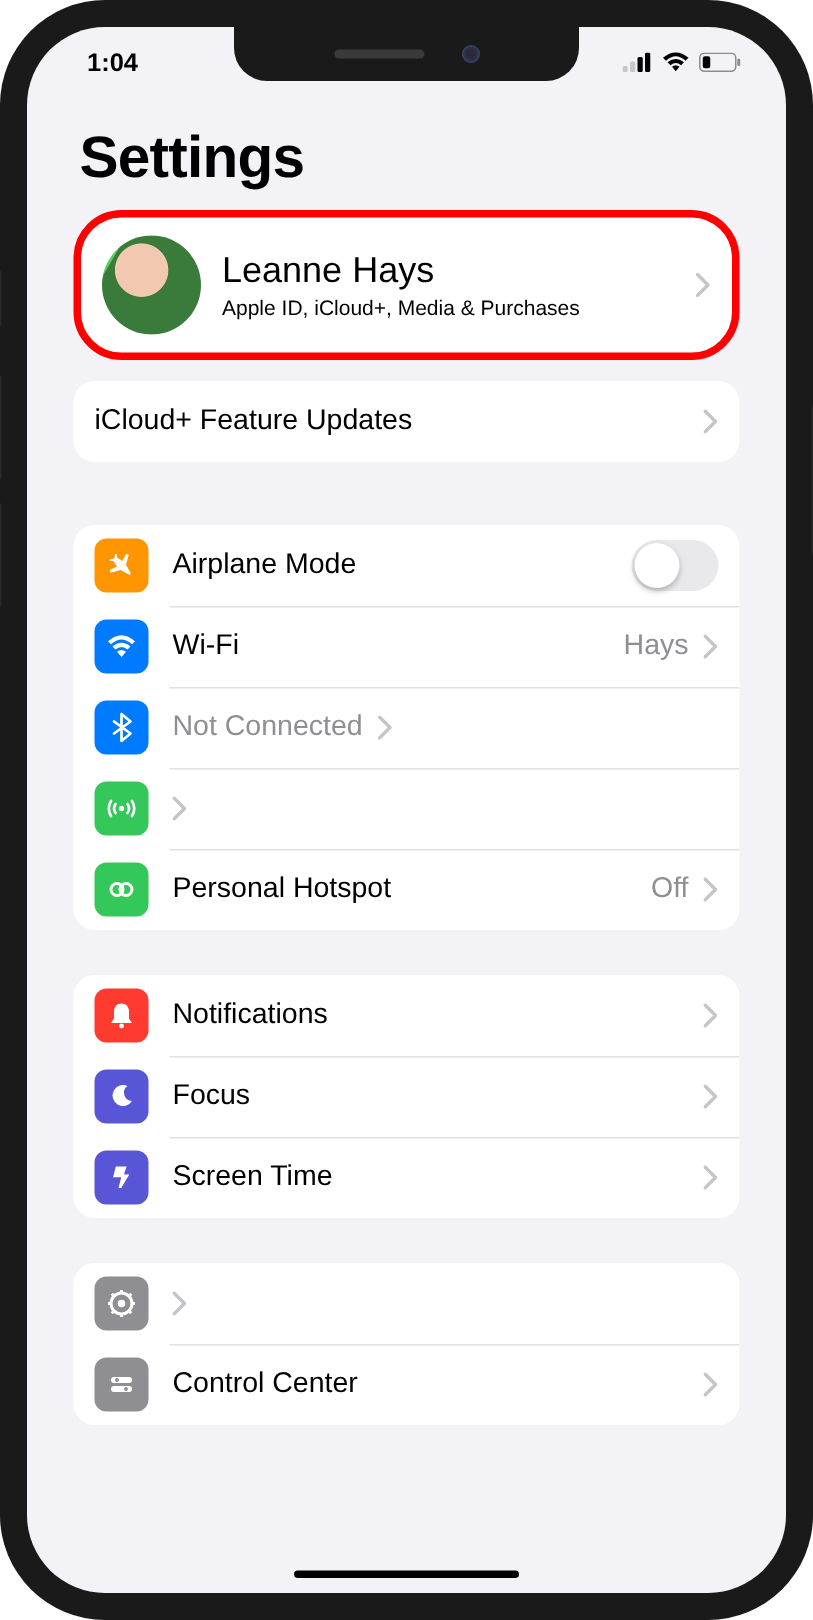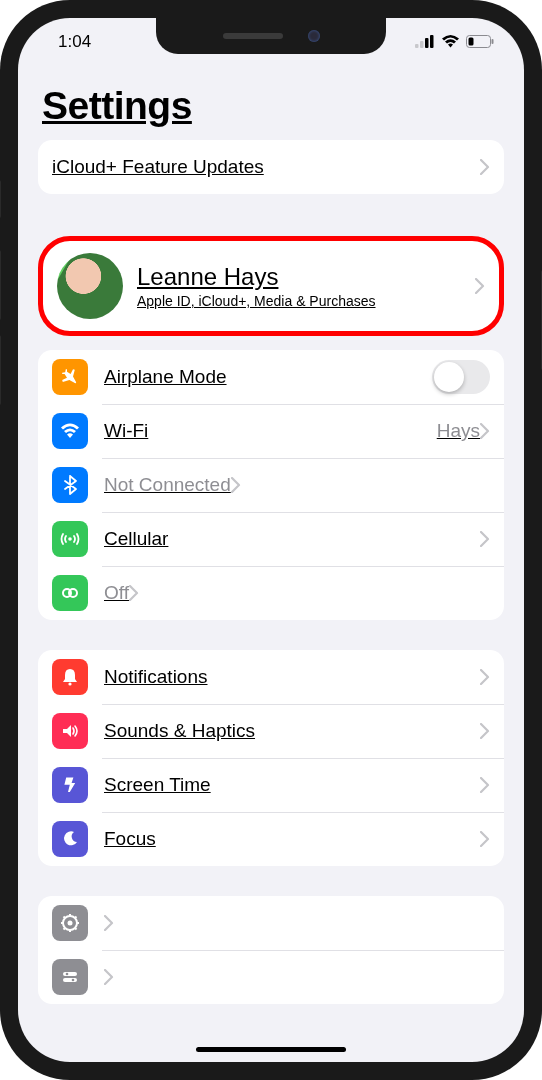--- a/index.html
+++ b/index.html
@@ -52,31 +52,30 @@
     position: absolute;
     background: #2a2a2a;
     border-radius: 3px;
   }
   .status-bar {
     height: 48px;
     display: flex;
     align-items: flex-start;
     padding: 14px 30px 0 40px;
     justify-content: space-between;
-    font-weight: 400;
+    font-weight: 700;
     font-size: 17px;
     color: #000;
     text-align: right;
   }
   .status-right { display:flex; align-items:center; gap:6px; margin-top:2px; }
   .content {
-    padding: 0 20px;
+    padding: 0 31px;
     height: calc(100% - 48px);
     overflow: hidden;
-    text-decoration: underline;
   }
   .page-title {
     font-size: 39px;
     font-weight: 800;
     letter-spacing: -0.5px;
     margin: 18px 0 12px 4px;
     color:#000;
   }
   .group {
     background:#fff;
@@ -109,20 +108,21 @@
     color:#fff;
   }
   .row .label {
     flex:1;
     font-size:19px;
     color:#000;
   }
   .row .value {
     font-size:19px;
     color:#8e8e93;
+    margin-right:10px;
   }
   .chevron {
     color:#c5c5c9;
     flex-shrink:0;
   }
   .profile-row {
     min-height: 92px;
     padding: 12px 14px;
     border: 5px solid #ff0000;
     border-radius: 32px;
@@ -190,46 +190,46 @@
               <rect x="2.5" y="2.5" width="5" height="8" rx="1.5" fill="#000"></rect>
               <rect x="25.5" y="4" width="2" height="5" rx="1" fill="#8b8b90"></rect>
             </svg>
         </span>
       </div>
     </div>
 
     <div class="content">
       <h1 class="page-title">Settings</h1>
 
-      <div class="group" style="margin-bottom:42px;">
-        <div class="row no-icon">
-          <span class="label">iCloud+ Feature Updates</span>
-          <span class="chevron">
-            <svg width="10" height="16" viewBox="0 0 10 16">
-                <path d="M1 1 L8 8 L1 15" stroke="#c5c5c9" stroke-width="2.2" fill="none" stroke-linecap="round" stroke-linejoin="round"></path>
-              </svg>
-          </span>
-        </div>
-      </div>
-
       <div class="group" style="margin-bottom:14px; overflow:visible; background:transparent;">
         <div class="row profile-row" style="background:#fff;">
           <div class="avatar"></div>
           <div style="flex:1">
             <div class="profile-name">Leanne Hays</div>
             <div class="profile-sub">Apple ID, iCloud+, Media &amp; Purchases</div>
           </div>
           <span class="chevron">
             <svg width="10" height="16" viewBox="0 0 10 16">
                 <path d="M1 1 L8 8 L1 15" stroke="#c5c5c9" stroke-width="2.2" fill="none" stroke-linecap="round" stroke-linejoin="round"></path>
               </svg>
           </span>
         </div>
       </div>
 
+      <div class="group" style="margin-bottom:42px;">
+        <div class="row no-icon">
+          <span class="label">iCloud+ Feature Updates</span>
+          <span class="chevron">
+            <svg width="10" height="16" viewBox="0 0 10 16">
+                <path d="M1 1 L8 8 L1 15" stroke="#c5c5c9" stroke-width="2.2" fill="none" stroke-linecap="round" stroke-linejoin="round"></path>
+              </svg>
+          </span>
+        </div>
+      </div>
+
       <div class="group">
         <div class="row">
           <div class="icon" style="background:#ff9500;">
             <svg width="22" height="22" viewBox="0 0 22 22">
                 <path d="M20 11 L13 9 L9 2 L7 3 L9 9 L4 10 L2 8 L1 9 L3 12 L1 15 L2 16 L4 14 L9 15 L7 21 L9 22 L13 15 L20 13 Q22 12 20 11 Z" fill="#fff" transform="rotate(45 11 11) scale(0.85) translate(2 1)"></path>
               </svg>
           </div>
           <span class="label">Airplane Mode</span>
           <div class="toggle">
               <div class="knob"></div>
@@ -265,35 +265,35 @@
             </span>
         </div>
 
         <div class="row">
           <div class="icon" style="background:#34c759;">
             <svg width="22" height="22" viewBox="0 0 22 22">
                 <path d="M4 6 Q1 11 4 16 M7 8 Q5 11 7 14 M15 8 Q17 11 15 14 M18 6 Q21 11 18 16" stroke="#fff" stroke-width="1.8" fill="none" stroke-linecap="round"></path>
                 <circle cx="11" cy="11" r="1.8" fill="#fff"></circle>
               </svg>
           </div>
-          <span class="label">Cellular</span>
           <span class="chevron">
               <svg width="10" height="16" viewBox="0 0 10 16">
                 <path d="M1 1 L8 8 L1 15" stroke="#c5c5c9" stroke-width="2.2" fill="none" stroke-linecap="round" stroke-linejoin="round"></path>
               </svg>
             </span>
         </div>
 
         <div class="row">
           <div class="icon" style="background:#34c759;">
             <svg width="22" height="22" viewBox="0 0 22 22">
                 <circle cx="8" cy="11" r="4" stroke="#fff" stroke-width="2" fill="none"></circle>
                 <circle cx="14" cy="11" r="4" stroke="#fff" stroke-width="2" fill="none"></circle>
               </svg>
           </div>
+          <span class="label">Personal Hotspot</span>
           <span class="value">Off</span>
           <span class="chevron">
               <svg width="10" height="16" viewBox="0 0 10 16">
                 <path d="M1 1 L8 8 L1 15" stroke="#c5c5c9" stroke-width="2.2" fill="none" stroke-linecap="round" stroke-linejoin="round"></path>
               </svg>
             </span>
         </div>
       </div>
 
       <div class="group">
@@ -305,62 +305,48 @@
               </svg>
           </div>
           <span class="label">Notifications</span>
           <span class="chevron">
               <svg width="10" height="16" viewBox="0 0 10 16">
                 <path d="M1 1 L8 8 L1 15" stroke="#c5c5c9" stroke-width="2.2" fill="none" stroke-linecap="round" stroke-linejoin="round"></path>
               </svg>
             </span>
         </div>
 
-        <div class="row">
-          <div class="icon" style="background:#ff2d55;">
-            <svg width="22" height="22" viewBox="0 0 22 22">
-                <path d="M4 9 L4 13 L8 13 L12 17 L12 5 L8 9 Z" fill="#fff"></path>
-                <path d="M14 8 Q16 11 14 14 M16 6 Q20 11 16 16" stroke="#fff" stroke-width="1.6" fill="none" stroke-linecap="round"></path>
-              </svg>
-          </div>
-          <span class="label">Sounds &amp; Haptics</span>
+
+        <div class="row">
+          <div class="icon" style="background:#5856d6;">
+            <svg width="22" height="22" viewBox="0 0 22 22">
+                <path d="M15 4 A7 7 0 1 0 18 14 A5.5 5.5 0 0 1 15 4 Z" fill="#fff"></path>
+              </svg>
+          </div>
+          <span class="label">Focus</span>
           <span class="chevron">
               <svg width="10" height="16" viewBox="0 0 10 16">
                 <path d="M1 1 L8 8 L1 15" stroke="#c5c5c9" stroke-width="2.2" fill="none" stroke-linecap="round" stroke-linejoin="round"></path>
               </svg>
             </span>
         </div>
 
         <div class="row">
           <div class="icon" style="background:#5856d6;">
             <svg width="22" height="22" viewBox="0 0 22 22">
                 <path d="M7 3 L15 3 L13 9 L17 9 L11 19 L9 19 L11 11 L5 11 Z" fill="#fff" transform="scale(0.9) translate(1 1)"></path>
                 <rect x="5" y="3" width="12" height="16" rx="2" stroke="#fff" stroke-width="1.5" fill="none" opacity="0"></rect>
                 <path d="M6 3 L16 3 L14 10 L16 10 L16 19 L6 19 L6 10 L8 10 Z" fill="none"></path>
                 <path d="M7 3 h8 l-3 7 h3 v1 l-3 7 h-2 l3 -7 h-3 v-1 z" fill="#fff" opacity="0"></path>
               </svg>
             <svg width="22" height="22" viewBox="0 0 22 22" style="position:absolute">
                 <path d="M7 3 L15 3 L12.5 10 L15 10 L15 11 L12.5 11 L15 19 L7 19 L9.5 11 L7 11 L7 10 L9.5 10 Z" fill="#fff" opacity="0"></path>
               </svg>
           </div>
           <span class="label">Screen Time</span>
-          <span class="chevron">
-              <svg width="10" height="16" viewBox="0 0 10 16">
-                <path d="M1 1 L8 8 L1 15" stroke="#c5c5c9" stroke-width="2.2" fill="none" stroke-linecap="round" stroke-linejoin="round"></path>
-              </svg>
-            </span>
-        </div>
-
-        <div class="row">
-          <div class="icon" style="background:#5856d6;">
-            <svg width="22" height="22" viewBox="0 0 22 22">
-                <path d="M15 4 A7 7 0 1 0 18 14 A5.5 5.5 0 0 1 15 4 Z" fill="#fff"></path>
-              </svg>
-          </div>
-          <span class="label">Focus</span>
           <span class="chevron">
               <svg width="10" height="16" viewBox="0 0 10 16">
                 <path d="M1 1 L8 8 L1 15" stroke="#c5c5c9" stroke-width="2.2" fill="none" stroke-linecap="round" stroke-linejoin="round"></path>
               </svg>
             </span>
         </div>
       </div>
 
       <div class="group" style="margin-bottom:0;">
         <div class="row">
@@ -388,20 +374,21 @@
         </div>
         <div class="row">
           <div class="icon" style="background:#8e8e93;">
             <svg width="22" height="22" viewBox="0 0 22 22">
                 <rect x="4" y="6" width="14" height="4" rx="2" fill="#fff"></rect>
                 <rect x="4" y="12" width="14" height="4" rx="2" fill="#fff"></rect>
                 <circle cx="8" cy="8" r="1.3" fill="#8e8e93"></circle>
                 <circle cx="14" cy="14" r="1.3" fill="#8e8e93"></circle>
               </svg>
           </div>
+          <span class="label">Control Center</span>
           <span class="chevron">
               <svg width="10" height="16" viewBox="0 0 10 16">
                 <path d="M1 1 L8 8 L1 15" stroke="#c5c5c9" stroke-width="2.2" fill="none" stroke-linecap="round" stroke-linejoin="round"></path>
               </svg>
             </span>
         </div>
       </div>
 
     </div>
 

